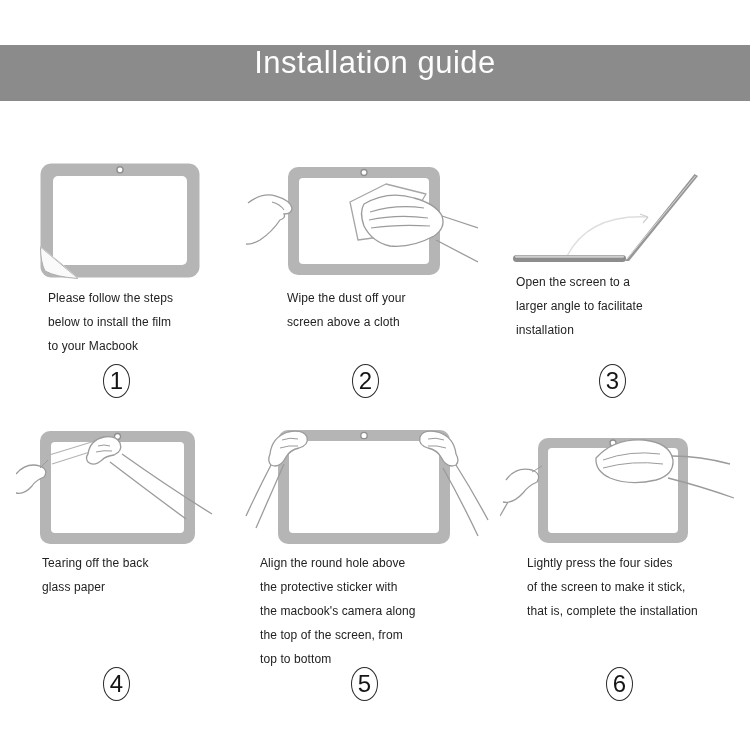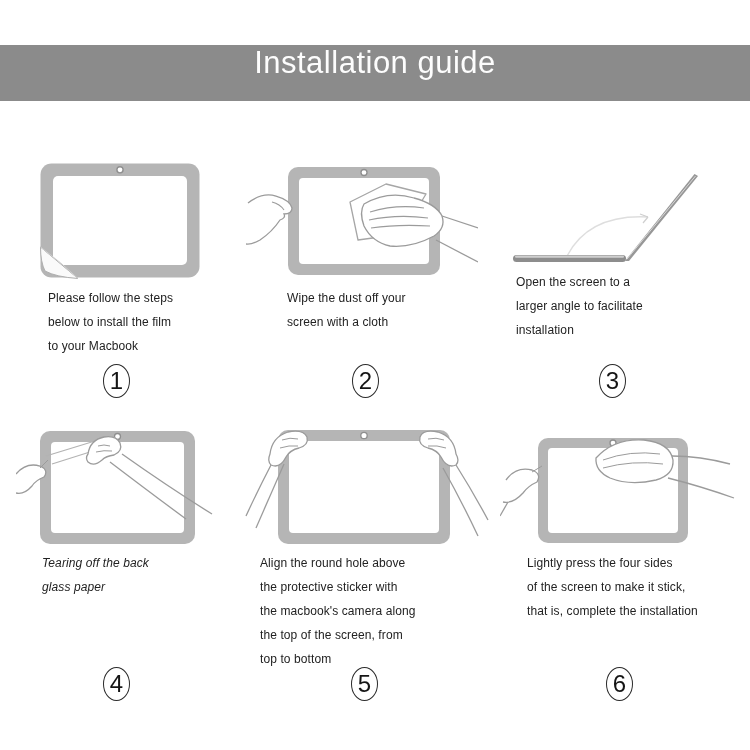--- a/index.html
+++ b/index.html
@@ -116,25 +116,25 @@
     <path d="M6,52 Q16,38 32,42 Q42,46 37,54 Q28,58 23,65 Q13,76 3,74" fill="#fff" stroke="#9b9b9b" stroke-width="1.3"></path>
     <path d="M32,44 L42,38" stroke="#9b9b9b" stroke-width="1" fill="none"></path>
     <path d="M8,74 L0,88" stroke="#9b9b9b" stroke-width="1.3" fill="none"></path>
   </svg>
 </div>
 
 <p class="caption" style="left:48px; top:286px;">Please follow the steps
 below to install the film
 to your Macbook</p>
 <p class="caption" style="left:287px; top:286px;">Wipe the dust off your
-screen with a cloth</p>
+screen above a cloth</p>
 <p class="caption" style="left:516px; top:270px;">Open the screen to a
 larger angle to facilitate
 installation</p>
-<p class="caption" style="left:42px; top:551px;font-style:italic;">Tearing off the back
+<p class="caption" style="left:42px; top:551px;">Tearing off the back
 glass paper</p>
 <p class="caption" style="left:260px; top:551px;">Align the round hole above
 the protective sticker with
 the macbook's camera along
 the top of the screen, from
 top to bottom</p>
 <p class="caption" style="left:527px; top:551px;">Lightly press the four sides
 of the screen to make it stick,
 that is, complete the installation</p>
 

